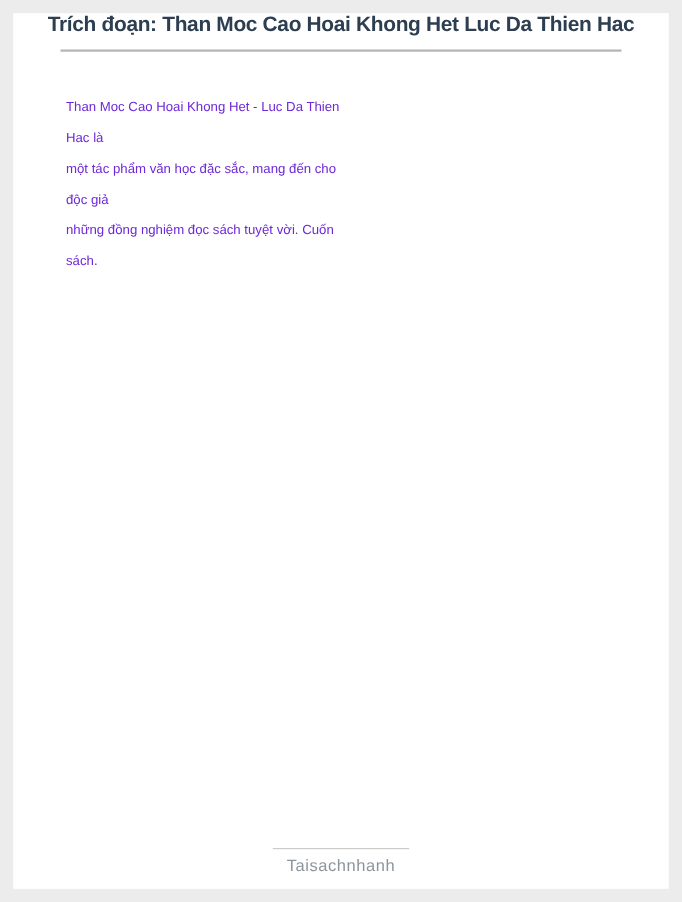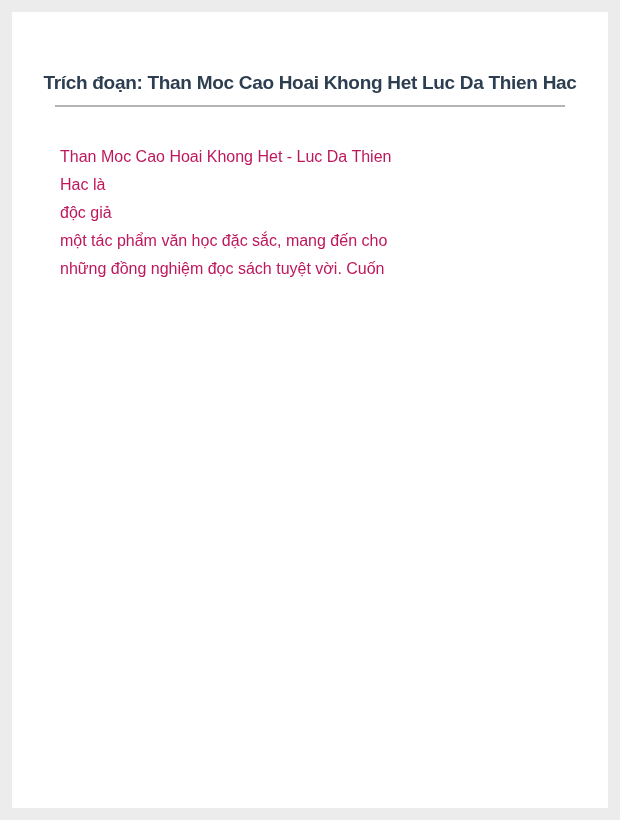--- a/index.html
+++ b/index.html
@@ -17,39 +17,38 @@
   }
   .card {
     width: 100%;
     height: 100%;
     background: #ffffff;
     display: flex;
     flex-direction: column;
   }
 
   .title {
-    margin-top: 60px;
     text-align: center;
     font-size: 19px;
     font-weight: bold;
     letter-spacing: -0.3px;
     color: #2c3e50;
   }
   .title-divider {
     width: 510px;
     height: 2px;
     background: #b4b4b4;
     margin: 11px auto 0 auto;
   }
 
   .excerpt {
     margin: 36px 48px 0 48px;
-    font-size: 16px;
+    font-size: 12px;
     line-height: 28px;
-    color: #be185d;
+    color: #6d28d9;
   }
   .excerpt .line { white-space: nowrap; }
 
   .spacer { flex: 1 1 auto; }
 
   .footer {
     text-align: center;
     padding-bottom: 12px;
   }
   .footer-divider {
@@ -70,22 +69,27 @@
 <div class="page">
   <div class="card">
 
     <h1 class="title">Trích đoạn: Than Moc Cao Hoai Khong Het Luc Da Thien Hac</h1>
 
     <div class="title-divider"></div>
 
     <div class="excerpt">
       <div class="line">Than Moc Cao Hoai Khong Het - Luc Da Thien</div>
       <div class="line">Hac là</div>
+      <div class="line">một tác phẩm văn học đặc sắc, mang đến cho</div>
       <div class="line">độc giả</div>
-      <div class="line">một tác phẩm văn học đặc sắc, mang đến cho</div>
       <div class="line">những đồng nghiệm đọc sách tuyệt vời. Cuốn</div>
+      <div class="line">sách.</div>
     </div>
 
     <div class="spacer"></div>
 
+    <div class="footer">
+      <div class="footer-divider"></div>
+      <div class="footer-brand">Taisachnhanh</div>
+    </div>
 
   </div>
 </div>
 
 </body></html>

